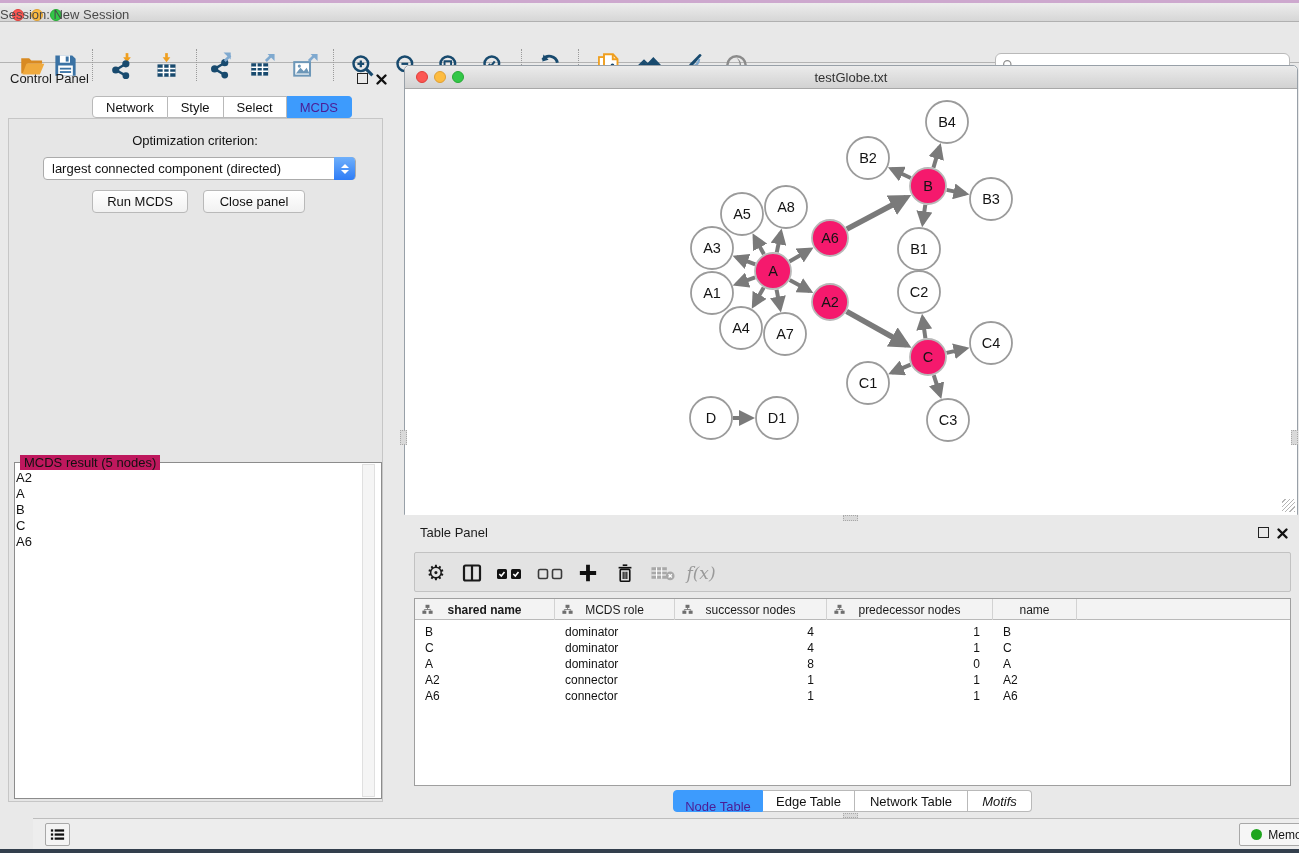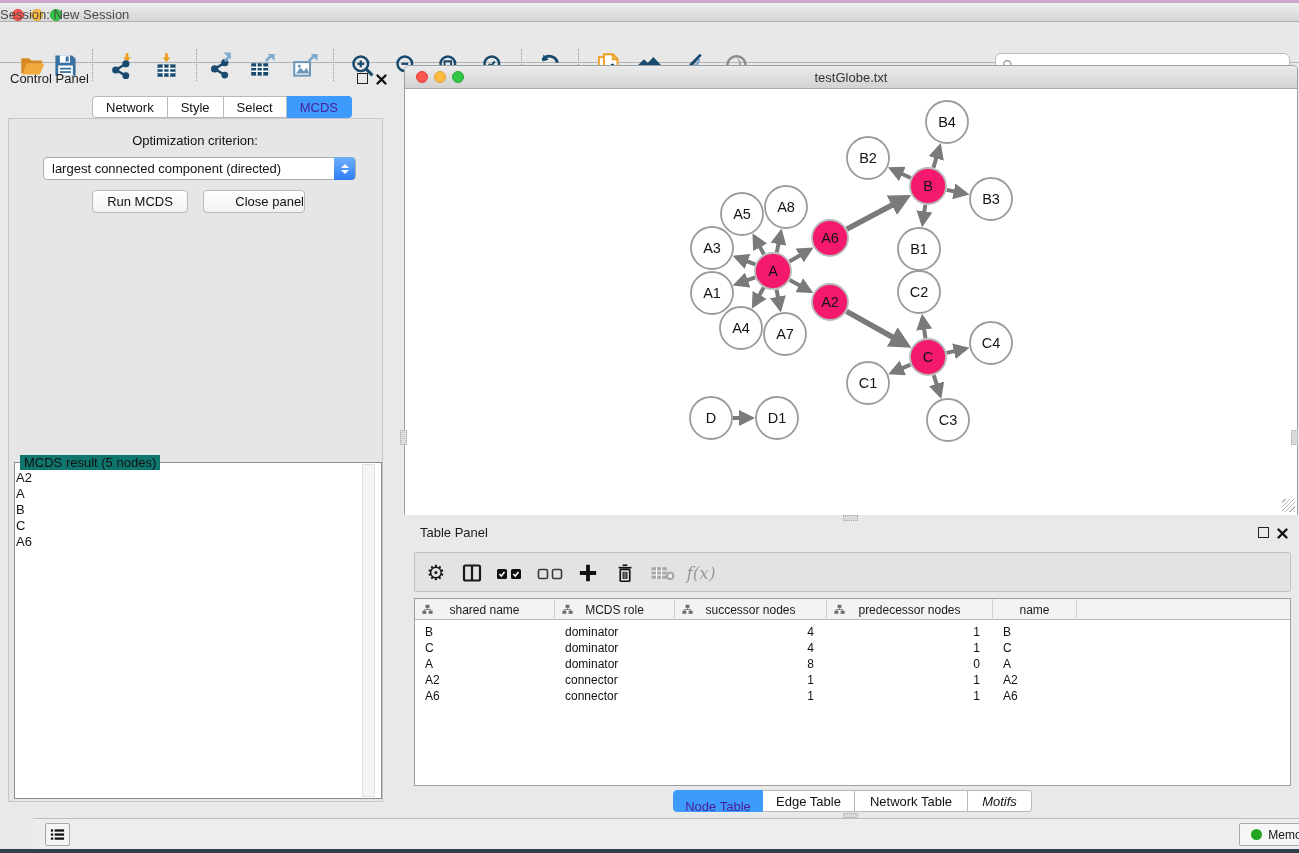--- a/index.html
+++ b/index.html
@@ -52,25 +52,25 @@
     line-height:21px; color:#111; padding-left:8px; cursor:default; }
   #opt-stepper { position:absolute; right:0; top:-1px; width:21px; height:23px;
     border-radius:0 4px 4px 0; background:linear-gradient(#6fb0fb,#2e7cf6);
     display:flex; flex-direction:column; align-items:center; justify-content:center; gap:2px; }
   #opt-stepper i { display:block; width:0; height:0; border-left:4px solid transparent; border-right:4px solid transparent; }
   #opt-stepper .up { border-bottom:4.5px solid #fff; }
   #opt-stepper .dn { border-top:4.5px solid #fff; }
   .push-btn { position:absolute; top:190px; height:23px; background:linear-gradient(#fff,#f1f1f1);
     border:1px solid #b9b9b9; border-radius:4px; font-size:13px; color:#111;
     text-align:center; line-height:21px; cursor:default; }
-  #btn-run { left:92px; width:96px; } #btn-close { left:203px; width:102px;text-align:right; }
+  #btn-run { left:92px; width:96px; } #btn-close { left:203px; width:102px; }
   #mcds-group { position:absolute; left:14px; top:462px; width:368px; height:337px;
     border:1px solid #8c8c8c; background:#fff; }
   #mcds-group-label { position:absolute; left:20px; top:455px; font-size:13px; color:#111;
-    background:#0f766e; padding:0 4px; z-index:3; }
+    background:#be185d; padding:0 4px; z-index:3; }
   #mcds-list { position:absolute; left:16px; top:470px; font-size:13px; color:#111; }
   .result-item { height:16px; line-height:16px; }
   #mcds-scroll { position:absolute; left:362px; top:464px; width:13px; height:333px;
     background:#f5f5f5; border:1px solid #e0e0e0; }
 
   
   #net-win { position:absolute; left:404px; top:65px; width:894px; height:450px;
     border:1px solid #98a0a8; border-radius:5px 5px 0 0; background:#fff; }
   #net-titlebar { position:absolute; left:0; top:0; width:100%; height:23px;
     background:linear-gradient(#ebebeb,#d2d2d2); border-bottom:1px solid #a8a8a8;
@@ -509,21 +509,21 @@
             <path d="M1 7h16M1 11h16M6.3 3v12M11.6 3v12"></path>
           </g>
           <circle cx="20.5" cy="12" r="4.5" fill="#a8a8a8"></circle>
           <path d="M18.8 10.3l3.4 3.4M22.2 10.3l-3.4 3.4" stroke="#fff" stroke-width="1.4"></path>
         </svg>
     </span>
     <span class="tpi" id="tpi-fx" style="left:286px">f(x)</span>
   </div>
   <div id="tp-table">
     <div id="tp-header">
-        <div class="th" style="width: 140px;">
+        <div class="th" style="width: 140px; font-weight: bold;">
           <svg class="col-ic" width="11" height="11" viewBox="0 0 14 14">
             <g fill="#6e6e6e">
               <rect x="4.5" y="1" width="5" height="4"></rect>
               <rect x="0.5" y="8.5" width="5" height="4"></rect>
               <rect x="8.5" y="8.5" width="5" height="4"></rect>
             </g>
             <path d="M7 5v2M3 8.5V7h8v1.5" stroke="#6e6e6e" fill="none"></path>
           </svg>
           <span>shared name</span>
         </div>

